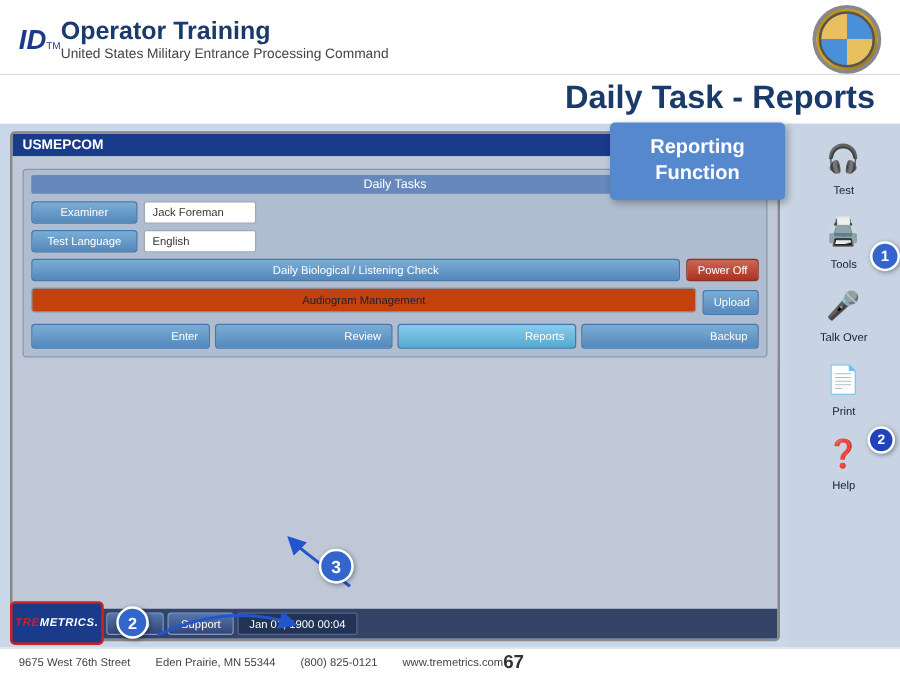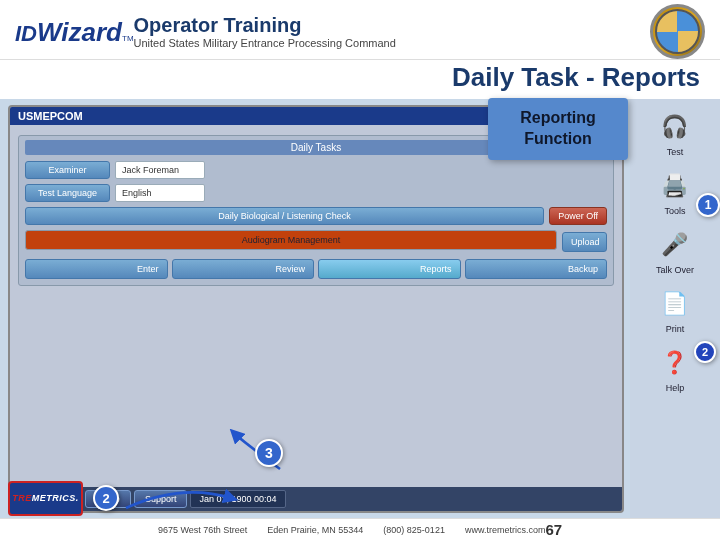--- a/index.html
+++ b/index.html
@@ -266,21 +266,21 @@
       text-align: center;
       margin-top: 1px;
     }
 
     
     .reporting-function-box {
       position: absolute;
       top: 62px;
       right: 5px;
       background: #5588cc;
-      color: #0f172a;
+      color: #ffffff;
       font-size: 16px;
       font-weight: bold;
       padding: 10px 14px;
       border-radius: 4px;
       text-align: center;
       line-height: 1.3;
       min-width: 140px;
       box-shadow: 2px 2px 6px rgba(0,0,0,0.3);
       z-index: 10;
     }
@@ -308,21 +308,21 @@
       position: absolute;
       z-index: 15;
       pointer-events: none;
     }
 
     
     .footer {
       background: #ffffff;
       display: flex;
       align-items: center;
-      justify-content: center;
+      justify-content: flex-start;
       padding: 4px 15px;
       font-size: 9px;
       color: #444;
       height: 22px;
       border-top: 1px solid #ddd;
     }
 
     .footer-address {
       display: flex;
       gap: 20px;
@@ -381,21 +381,20 @@
       margin-bottom: 4px;
       text-align: center;
     }
   </style>
 </head>
 <body>
 
 <div class="header">
   <div class="idwizard-logo">
     <span class="id-part">ID</span>
-    <span class="wizard-part">Wizard</span>
     <sup class="tm-sup">TM</sup>
   </div>
   <div class="header-title-area">
     <div class="header-main-title">Operator Training</div>
     <div class="header-subtitle">United States Military Entrance Processing Command</div>
   </div>
   <div class="header-badge">
     <div class="badge-inner"></div>
   </div>
 </div>

